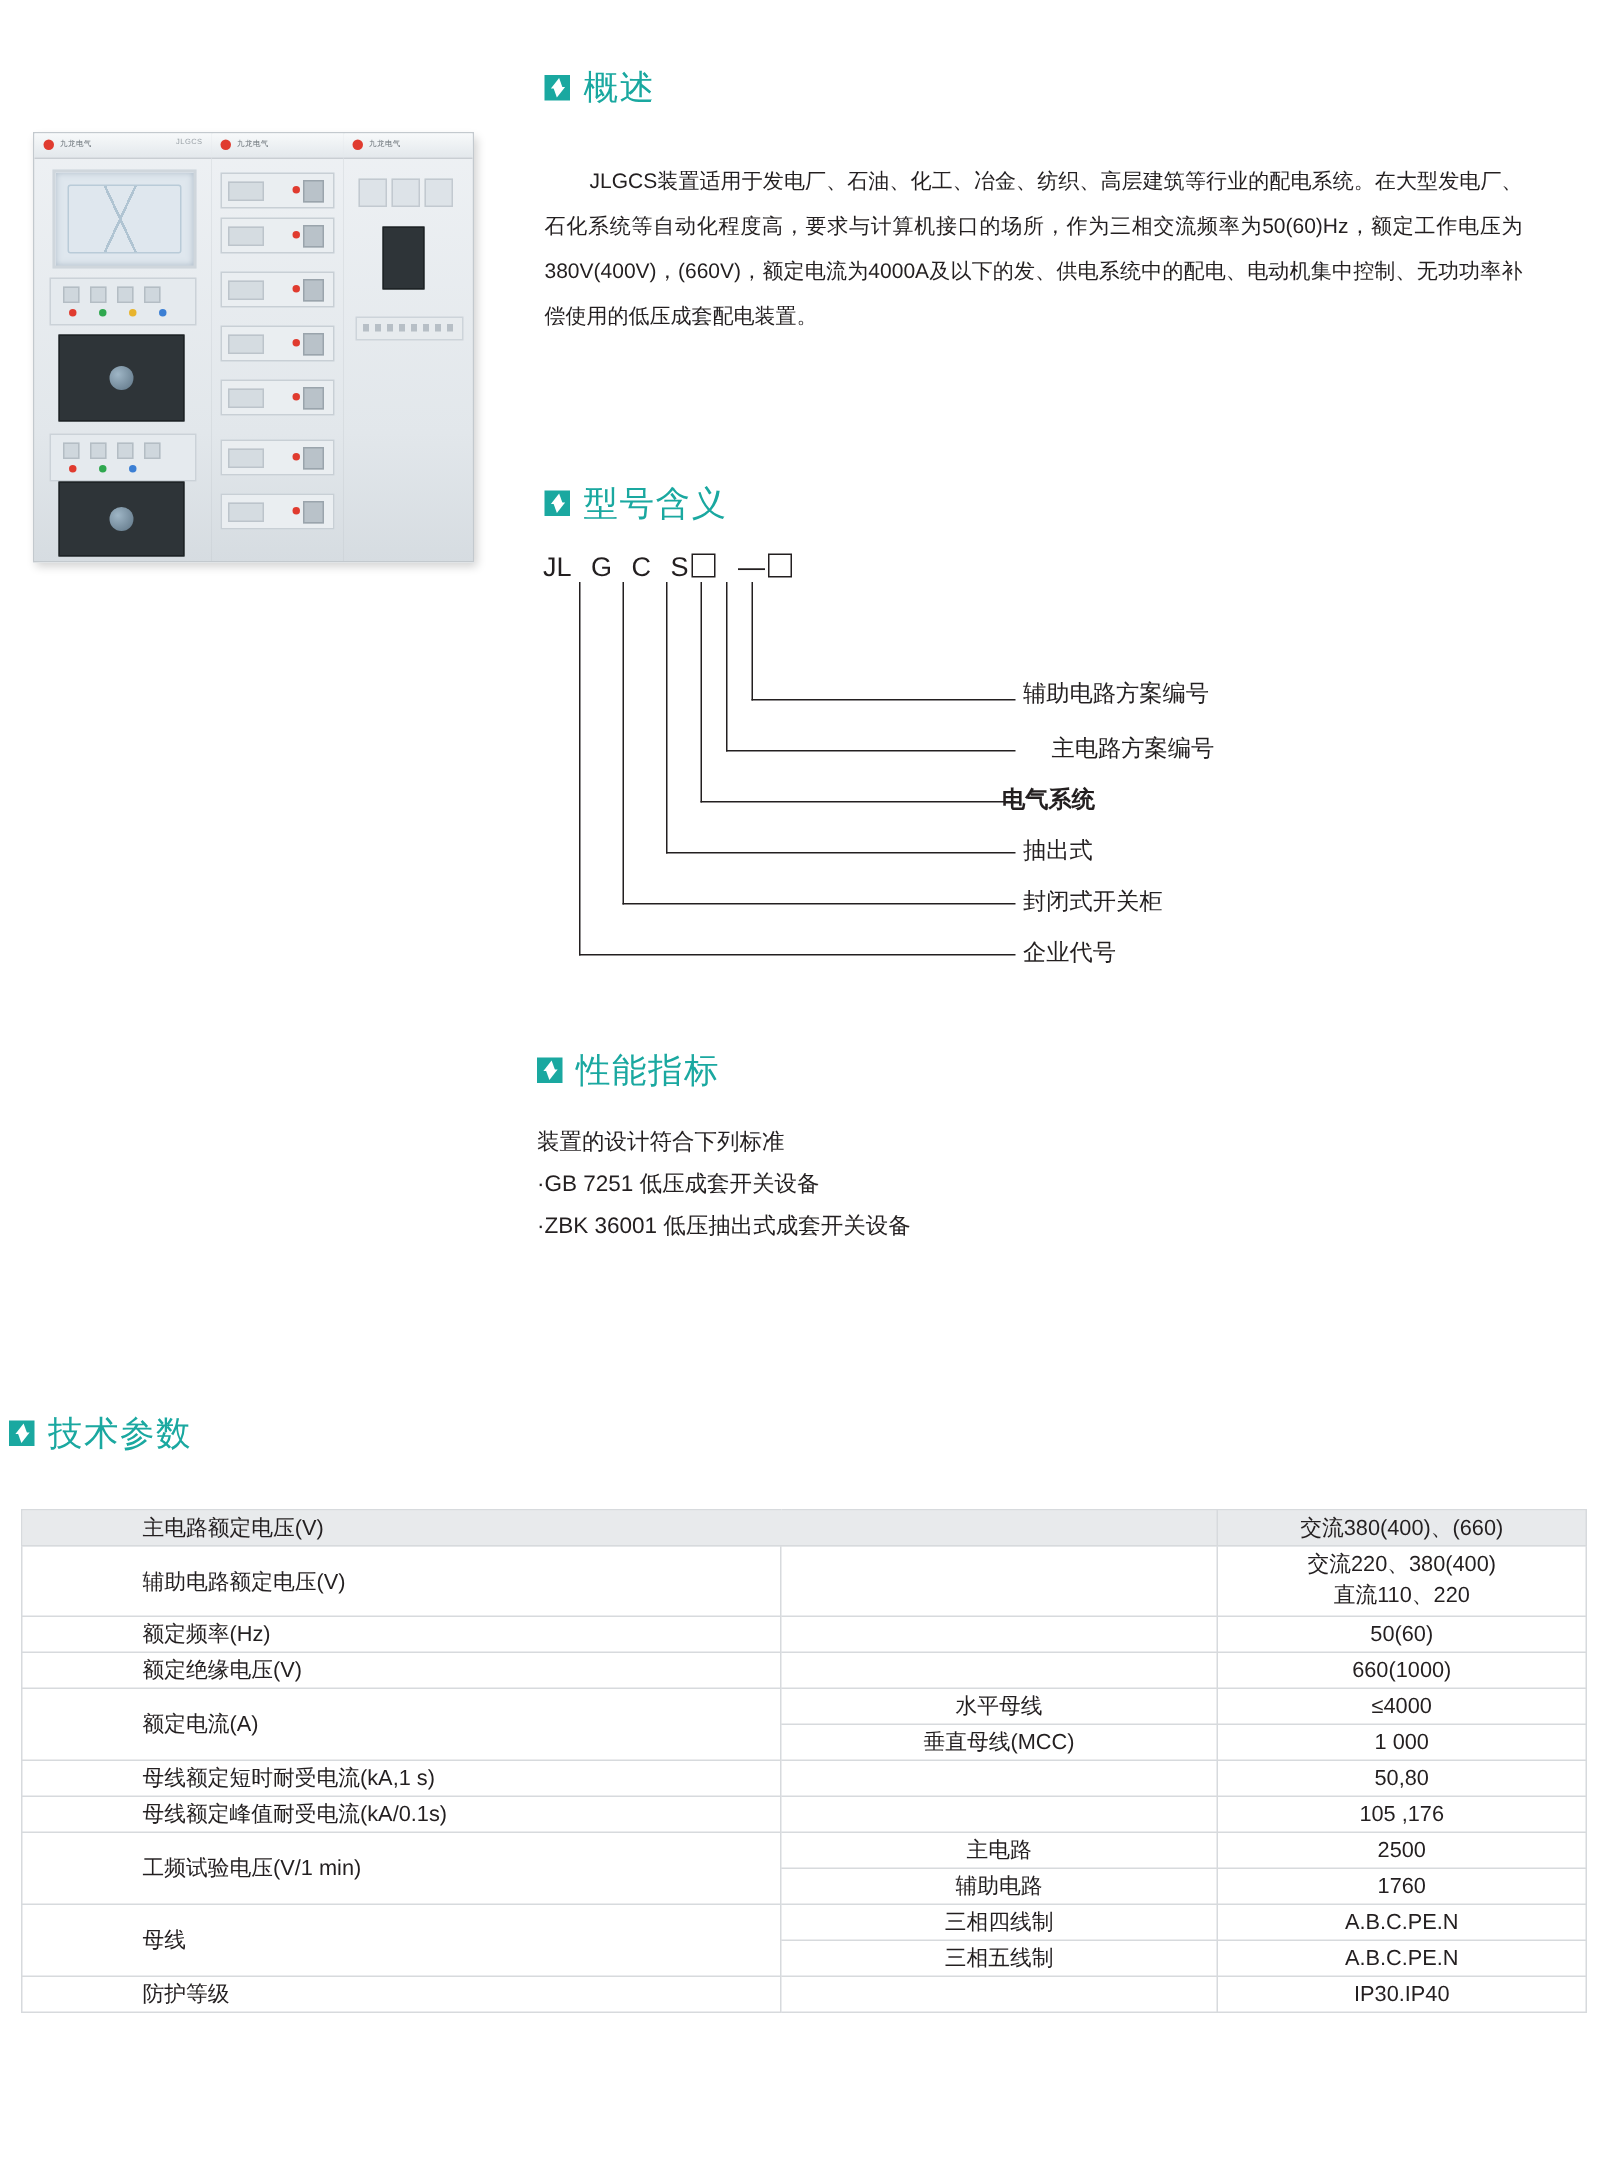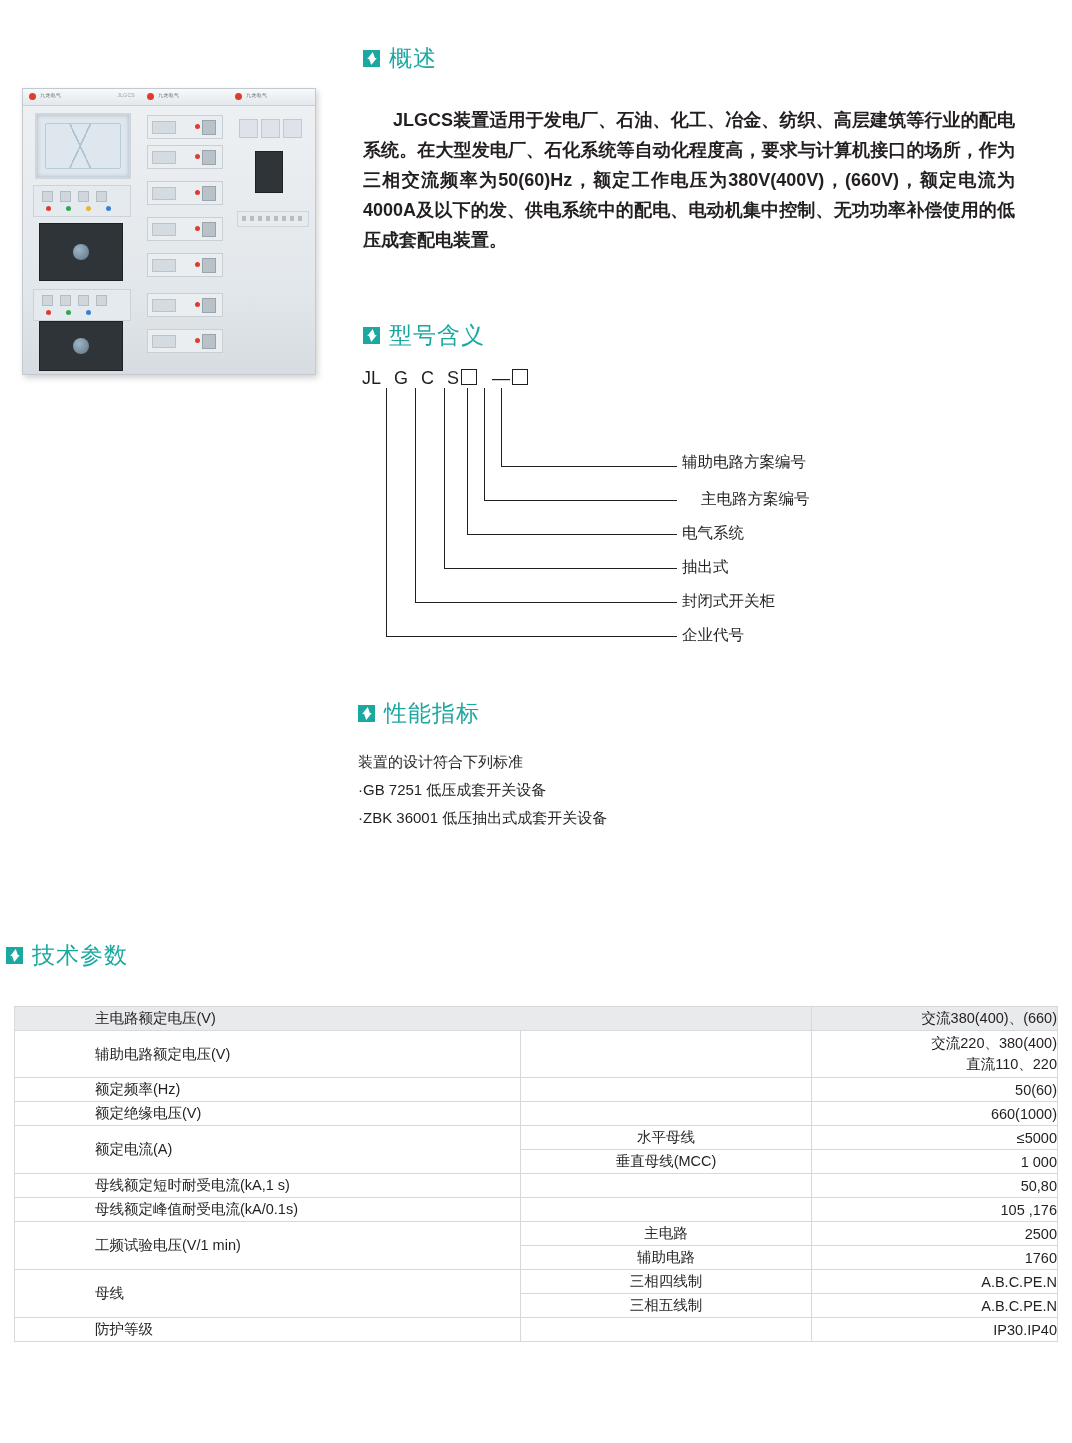--- a/index.html
+++ b/index.html
@@ -147,26 +147,25 @@
     letter-spacing: 1px;
     font-weight: 400;
   }
 
   
   .overview-body {
     position: absolute;
     left: 363px;
     top: 105px;
     width: 652px;
-    font-size: 18px;
+    font-size: 14px;
     line-height: 30px;
     text-align: justify;
     color: #231f20;
     text-indent: 30px;
-    font-weight: bold;
   }
 
   
   .model-diagram {
     position: absolute;
     left: 356px;
     top: 360px;
     width: 560px;
     height: 290px;
   }
@@ -227,21 +226,21 @@
   .tech-table .c-label {
     width: 425px;
     padding-left: 80px;
     text-align: left;
   }
   .tech-table .c-sub {
     width: 290px;
     text-align: center;
   }
   .tech-table .c-val {
-    text-align: right;
+    text-align: center;
   }
   .tech-table tr.shaded td {
     background: #e8eaec;
   }
   .tech-table .two-line { line-height: 21px; }
 </style>
 </head>
 <body>
 
 <div class="product-image">
@@ -365,21 +364,21 @@
     <span>JL</span><span>G</span><span>C</span><span style="margin-right:2px;">S</span><span class="box-sq"></span><span class="dash">—</span><span class="box-sq"></span>
   </div>
 
   <div class="leader" style="left:145px; top:28px; width:175px; height:78px;"></div>
   <div class="leader-label" style="left:326px; top:92px;">辅助电路方案编号</div>
 
   <div class="leader" style="left:128px; top:28px; width:192px; height:112px;"></div>
   <div class="leader-label" style="left:326px; top:129px;margin-left:19px;">主电路方案编号</div>
 
   <div class="leader" style="left:111px; top:28px; width:209px; height:146px;"></div>
-  <div class="leader-label" style="left:326px; top:163px;">电气系统</div>
+  <div class="leader-label" style="left:312px; top:163px;font-weight:bold;">电气系统</div>
 
   <div class="leader" style="left:88px; top:28px; width:232px; height:180px;"></div>
   <div class="leader-label" style="left:326px; top:197px;">抽出式</div>
 
   <div class="leader" style="left:59px; top:28px; width:261px; height:214px;"></div>
   <div class="leader-label" style="left:326px; top:231px;">封闭式开关柜</div>
 
   <div class="leader" style="left:30px; top:28px; width:290px; height:248px;"></div>
   <div class="leader-label" style="left:326px; top:265px;font-family:Liberation Serif, serif;">企业代号</div>
 </div>
@@ -416,21 +415,21 @@
       <td class="c-val">50(60)</td>
     </tr>
     <tr>
       <td class="c-label">额定绝缘电压(V)</td>
       <td class="c-sub"></td>
       <td class="c-val">660(1000)</td>
     </tr>
     <tr>
       <td class="c-label" rowspan="2">额定电流(A)</td>
       <td class="c-sub">水平母线</td>
-      <td class="c-val">≤5000</td>
+      <td class="c-val">≤4000</td>
     </tr>
     <tr>
       <td class="c-sub">垂直母线(MCC)</td>
       <td class="c-val">1 000</td>
     </tr>
     <tr>
       <td class="c-label">母线额定短时耐受电流(kA,1 s)</td>
       <td class="c-sub"></td>
       <td class="c-val">50,80</td>
     </tr>

